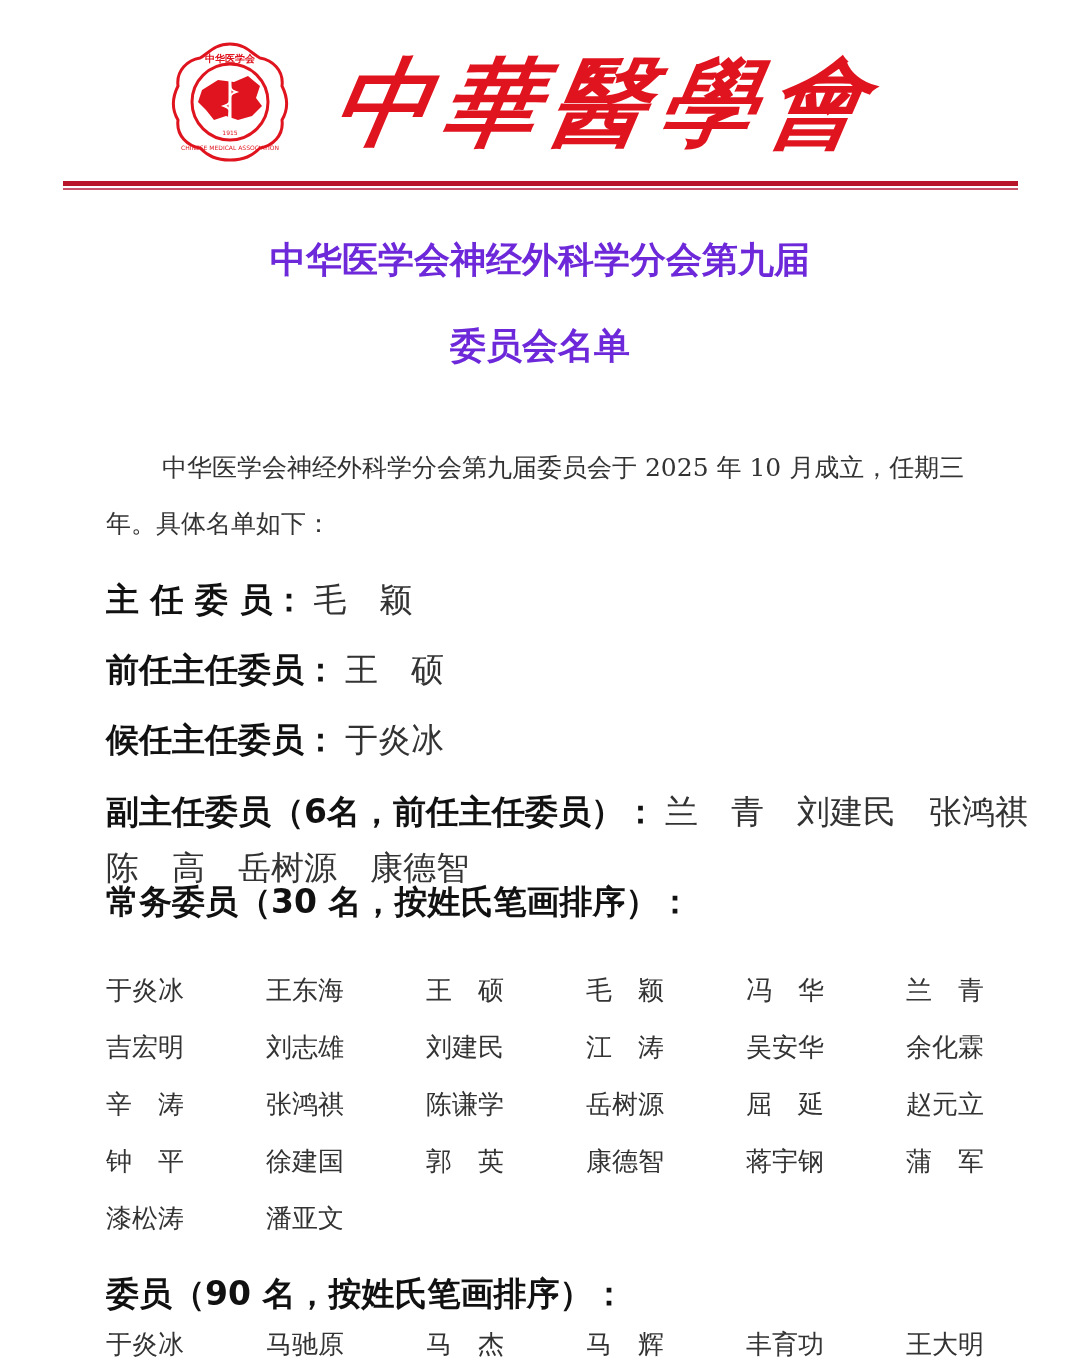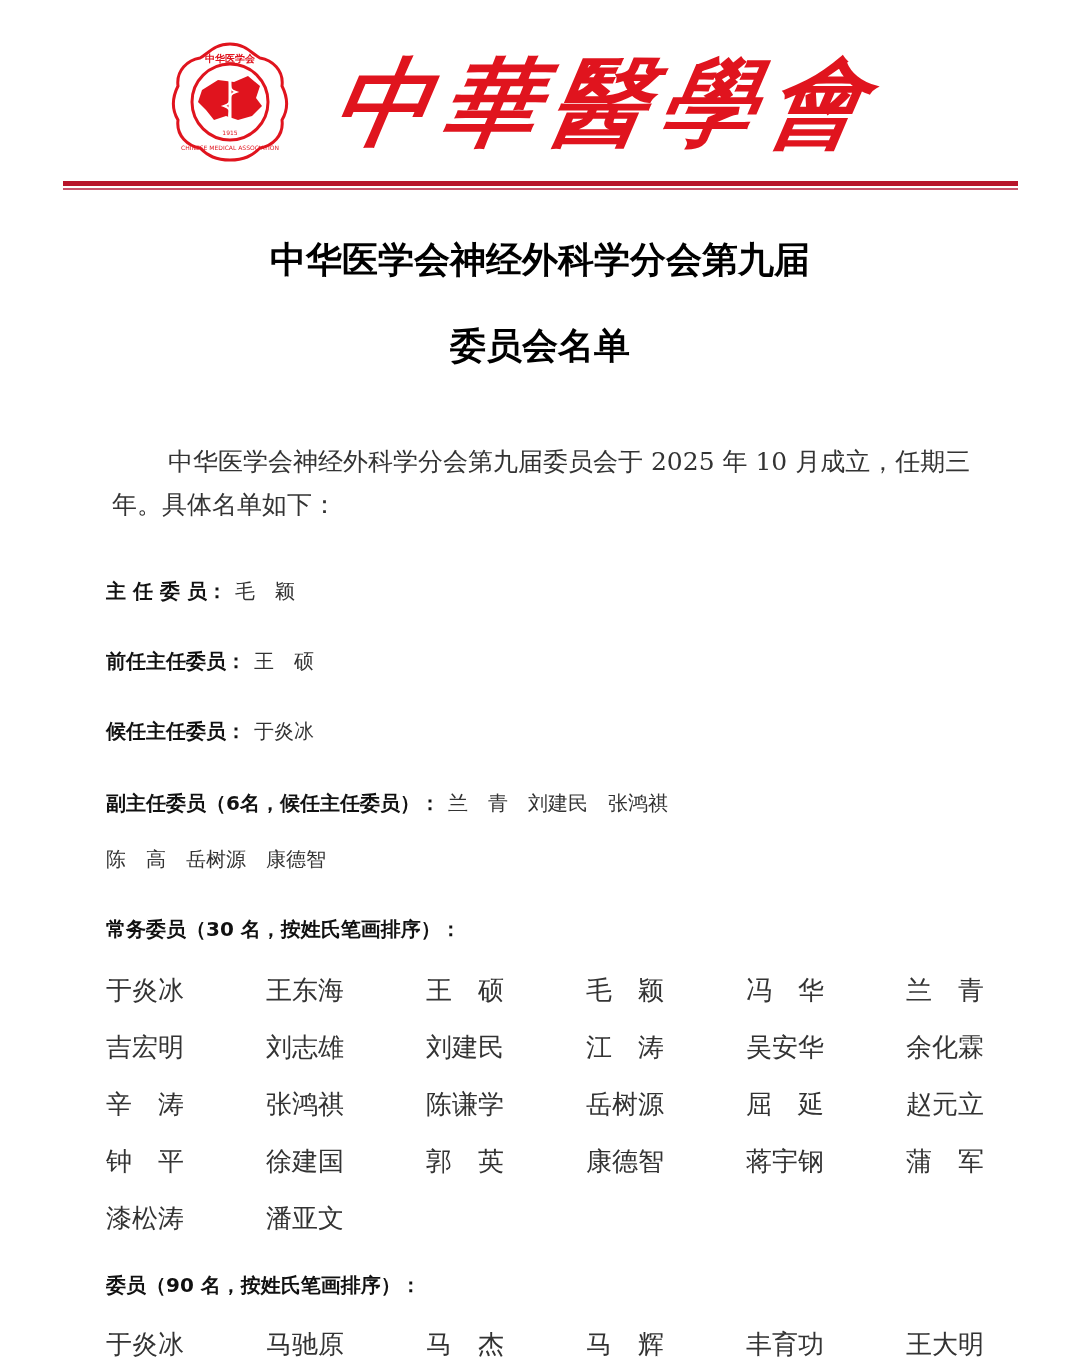--- a/index.html
+++ b/index.html
@@ -22,31 +22,31 @@
     }
     .brand span { display: inline-block; }
     .rule-thick {
       position: absolute; left: 63px; top: 181px; width: 955px; height: 5px; background: #b8142a;
     }
     .rule-thin {
       position: absolute; left: 63px; top: 188px; width: 955px; height: 2px; background: #c9536a;
     }
     .title {
       position: absolute; left: 0; width: 1080px; text-align: center;
-      font-family: "DejaVu Sans", sans-serif; font-weight: bold; font-size: 36px; color: #000000;
+      font-family: "DejaVu Sans", sans-serif; font-weight: bold; font-size: 36px; color: #6d28d9;
     }
     .title.l1 { top: 236px; }
     .title.l2 { top: 322px; }
     .para {
-      position: absolute; left: 112px; width: 880px;
-      font-size: 25px; line-height: 43px; color: #333;
+      position: absolute; left: 106px; width: 880px;
+      font-size: 25px; line-height: 56px; color: #333;
       text-indent: 56px;
     }
     .row {
-      position: absolute; left: 106px; font-size: 20px; white-space: nowrap; color: #333;
+      position: absolute; left: 106px; font-size: 33px; white-space: nowrap; color: #333;
     }
     .lbl { font-family: "DejaVu Sans", sans-serif; font-weight: bold; color: #111; }
     .val { margin-left: 8px; }
     .grid {
       position: absolute; left: 106px; width: 890px;
       display: grid; grid-template-columns: repeat(6, 160px); row-gap: 0;
       font-size: 26px; color: #333;
     }
     .grid .cell { height: 57px; line-height: 32px; white-space: nowrap; letter-spacing: 0; }
     .grid .cell.small { font-size: 21px; }
@@ -87,27 +87,27 @@
   <span class="lbl">主 任 委 员：</span><span class="val">毛　颖</span>
 </div>
 <div class="row" style="top:648px;">
   <span class="lbl">前任主任委员：</span><span class="val">王　硕</span>
 </div>
 <div class="row" style="top:718px;">
   <span class="lbl">候任主任委员：</span><span class="val">于炎冰</span>
 </div>
 
 <div class="row" style="top:790px;">
-  <span class="lbl">副主任委员（6名，候任主任委员）：</span><span class="val">兰　青　刘建民　张鸿祺</span>
+  <span class="lbl">副主任委员（6名，前任主任委员）：</span><span class="val">兰　青　刘建民　张鸿祺</span>
 </div>
 <div class="row" style="top:846px;">
   <span>陈　高　岳树源　康德智</span>
 </div>
 
-<div class="row" style="top:916px;text-align:center;">
+<div class="row" style="top:880px;text-align:center;">
   <span class="lbl">常务委员（30 名，按姓氏笔画排序）：</span>
 </div>
 
 <div class="grid" style="top:974px;">
   <div class="cell">于炎冰</div>
   <div class="cell">王东海</div>
   <div class="cell">王　硕</div>
   <div class="cell">毛　颖</div>
   <div class="cell">冯　华</div>
   <div class="cell">兰　青</div>

